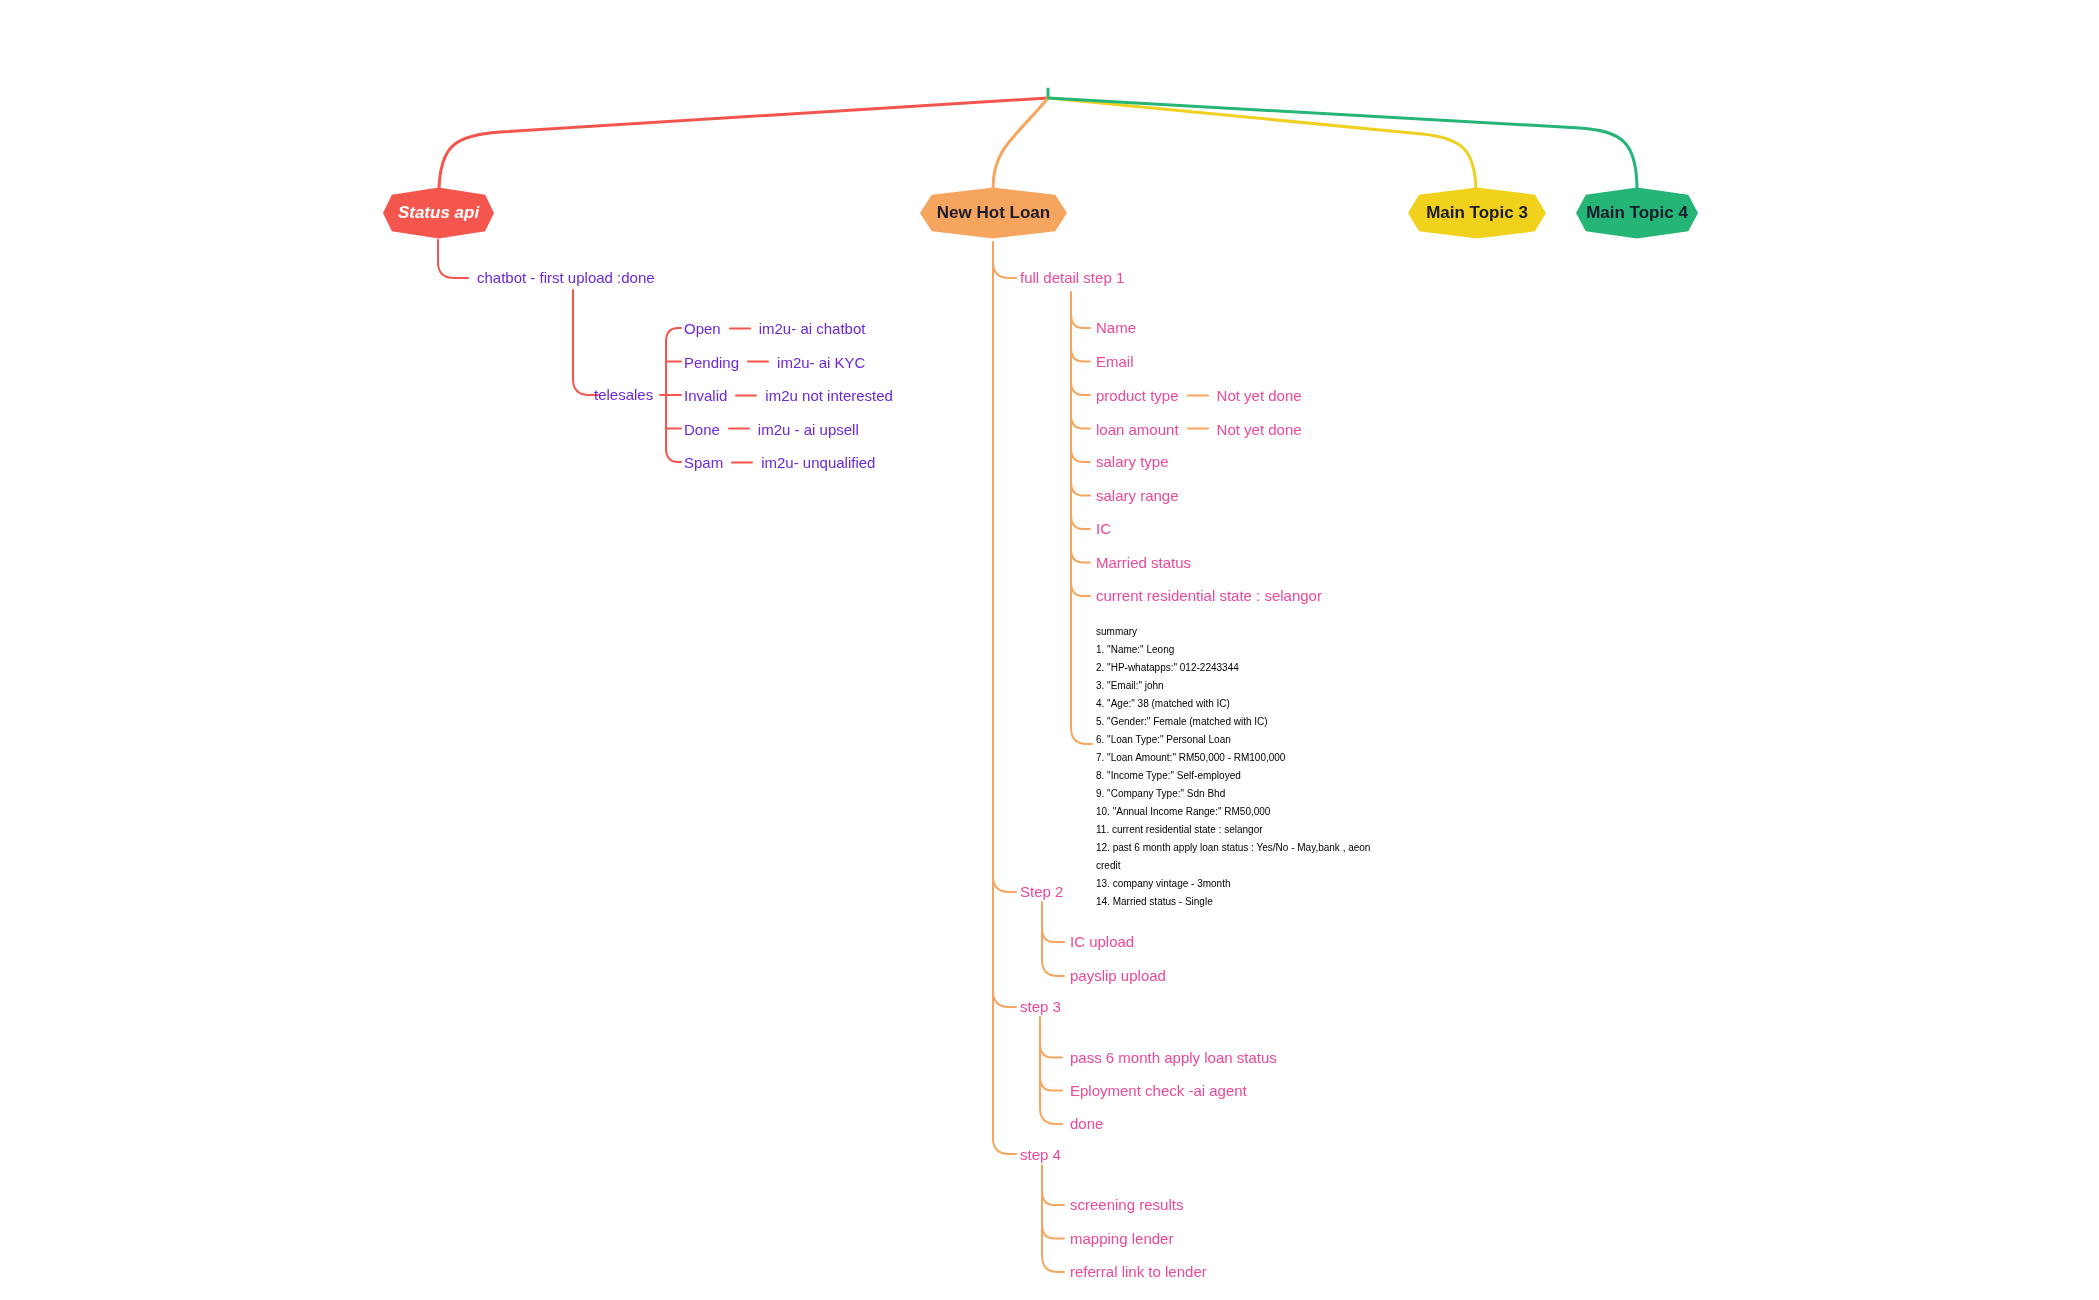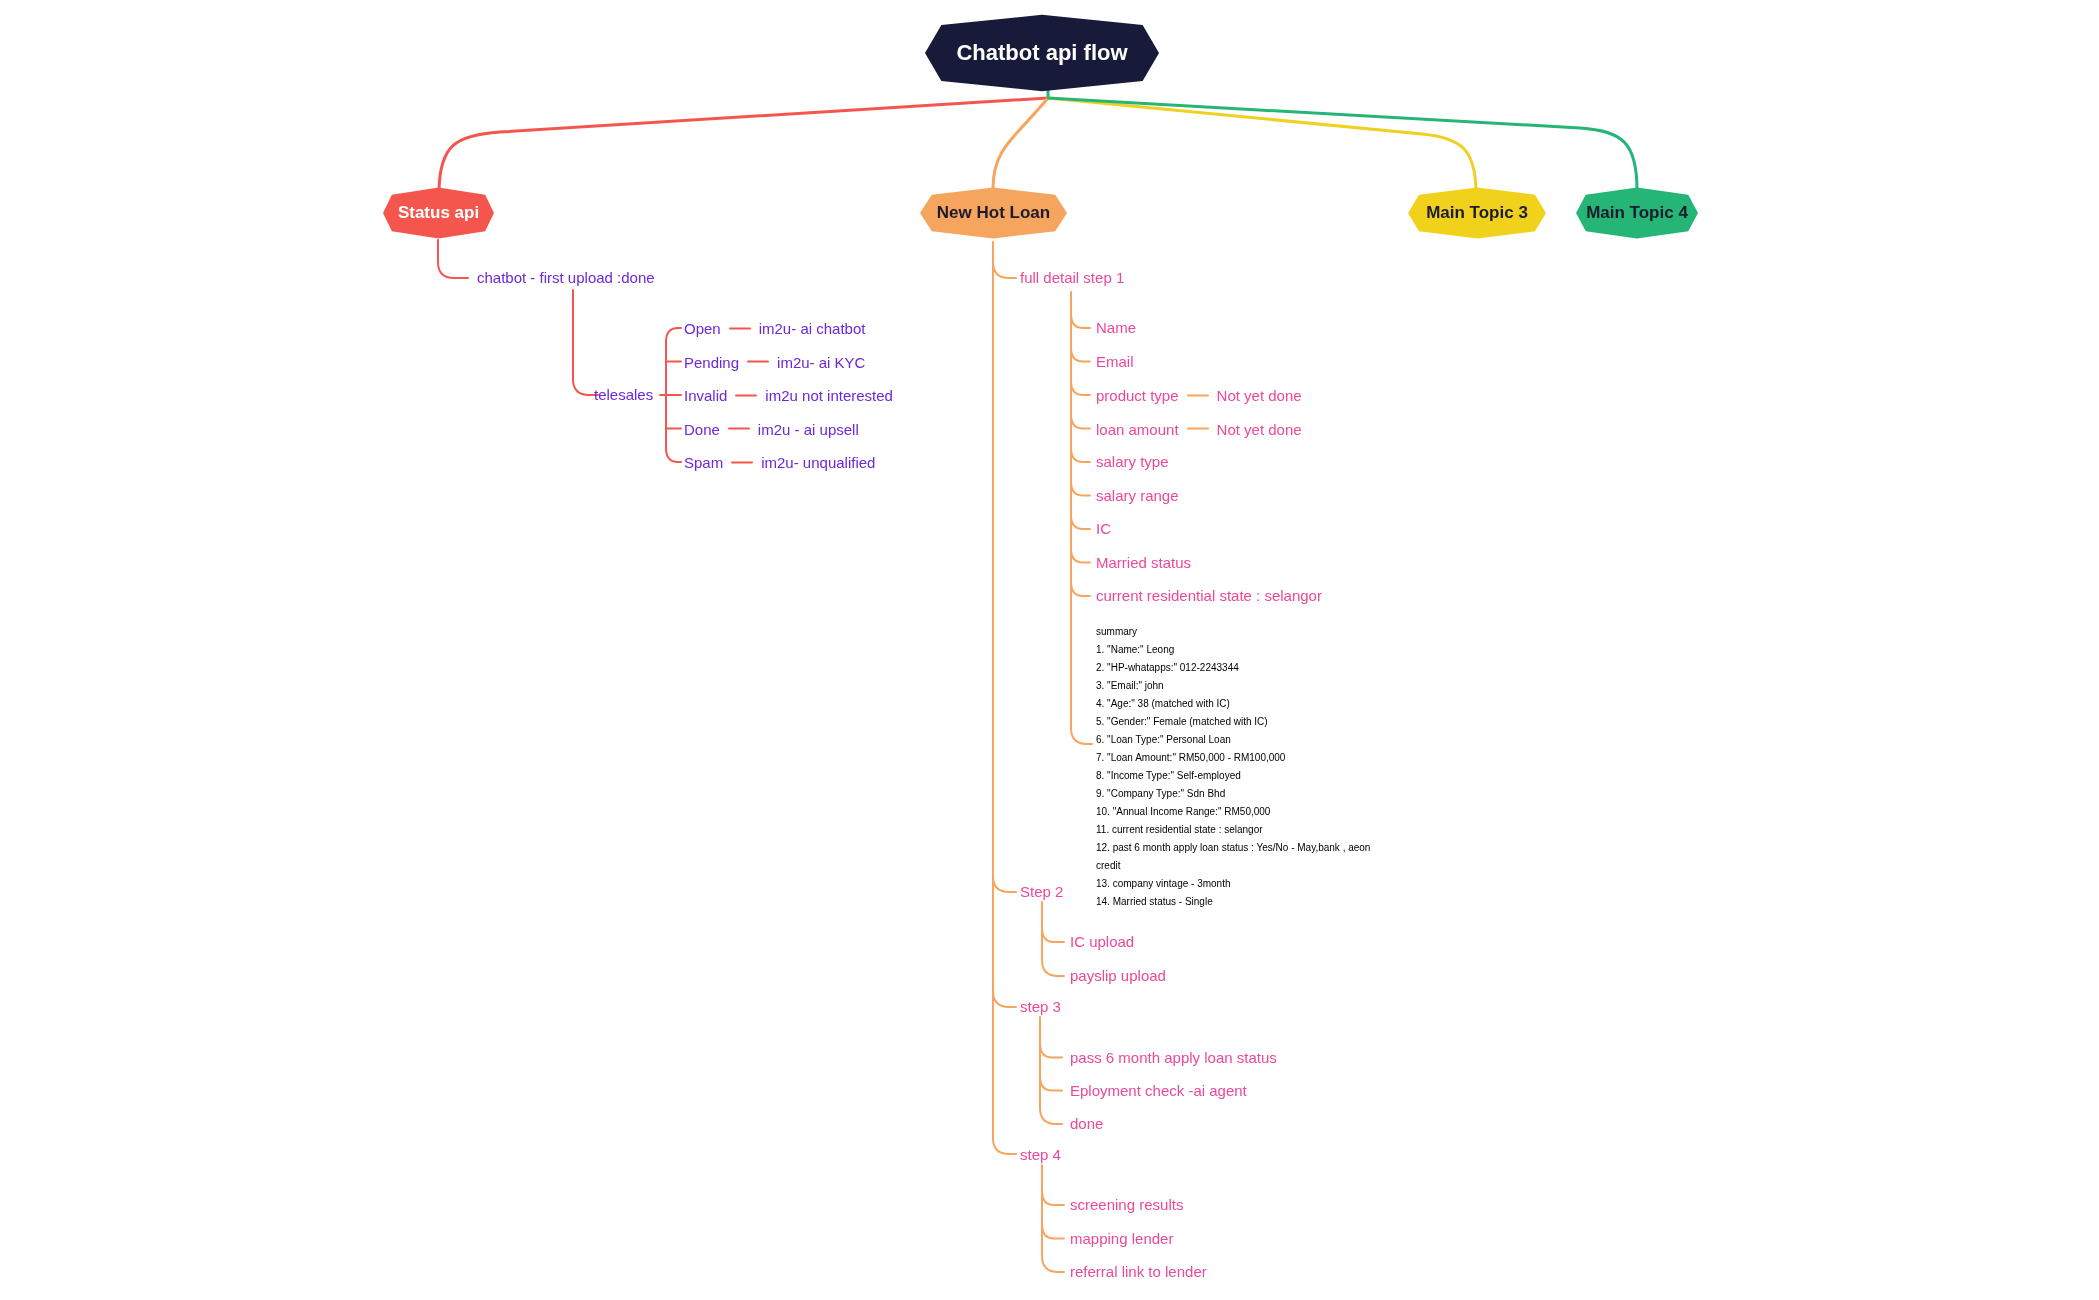--- a/index.html
+++ b/index.html
@@ -19,21 +19,21 @@
     justify-content:center;
     font-weight:bold;
     text-align:center;
     clip-path:polygon(0% 50%, 8% 16%, 50% 3%, 92% 16%, 100% 50%, 92% 84%, 50% 97%, 8% 84%);
   }
   .root-node{
     left:925px;top:14px;width:234px;height:78px;
     background:#171a38;color:#ffffff;font-size:22px;
     clip-path:polygon(0% 50%, 7% 14%, 50% 1%, 93% 14%, 100% 50%, 93% 86%, 50% 99%, 7% 86%);
   }
-  .t-status{left:383px;top:186px;width:111px;height:54px;background:#f4564e;color:#ffffff;font-size:17px;}
+  .t-status{left:383px;top:186px;width:111px;height:54px;background:#f4564e;color:#ffffff;font-size:17px;font-style:italic;}
   .t-lead  {left:920px;top:186px;width:147px;height:54px;background:#f6a55e;color:#1c1b2e;font-size:17px;}
   .t-3     {left:1408px;top:186px;width:138px;height:54px;background:#f0d11c;color:#1c1b2e;font-size:17px;}
   .t-4     {left:1576px;top:186px;width:122px;height:54px;background:#25b577;color:#1c1b2e;font-size:17px;}
   .leaf{
     position:absolute;
     transform:translateY(-50%);
     white-space:nowrap;
     font-size:15px;
     line-height:1.1;
   }
@@ -108,21 +108,20 @@
       <path d="M1040 1017 L1040 1108 Q1040 1124 1056 1124 L1062 1124"></path>
       <path d="M1040 1043 Q1040 1057.5 1052 1057.5 L1062 1057.5"></path>
       <path d="M1040 1076 Q1040 1090.5 1052 1090.5 L1062 1090.5"></path>
 
       <path d="M1042 1165 L1042 1256 Q1042 1272 1058 1272 L1064 1272"></path>
       <path d="M1042 1191 Q1042 1205 1054 1205 L1064 1205"></path>
       <path d="M1042 1224 Q1042 1238.5 1054 1238.5 L1064 1238.5"></path>
     </g>
   </svg>
 
-  <div class="topic root-node">Chatbot api flow</div>
   <div class="topic t-status">Status api</div>
   <div class="topic t-lead">New Hot Loan</div>
   <div class="topic t-3">Main Topic 3</div>
   <div class="topic t-4">Main Topic 4</div>
 
   <div class="leaf red-t" style="left:477px;top:278px">chatbot - first upload :done</div>
   <div class="leaf red-t" style="left:594px;top:395px">telesales</div>
 
   <div class="row" style="left:684px;top:328px">
     <span class="red-t">Open</span>

